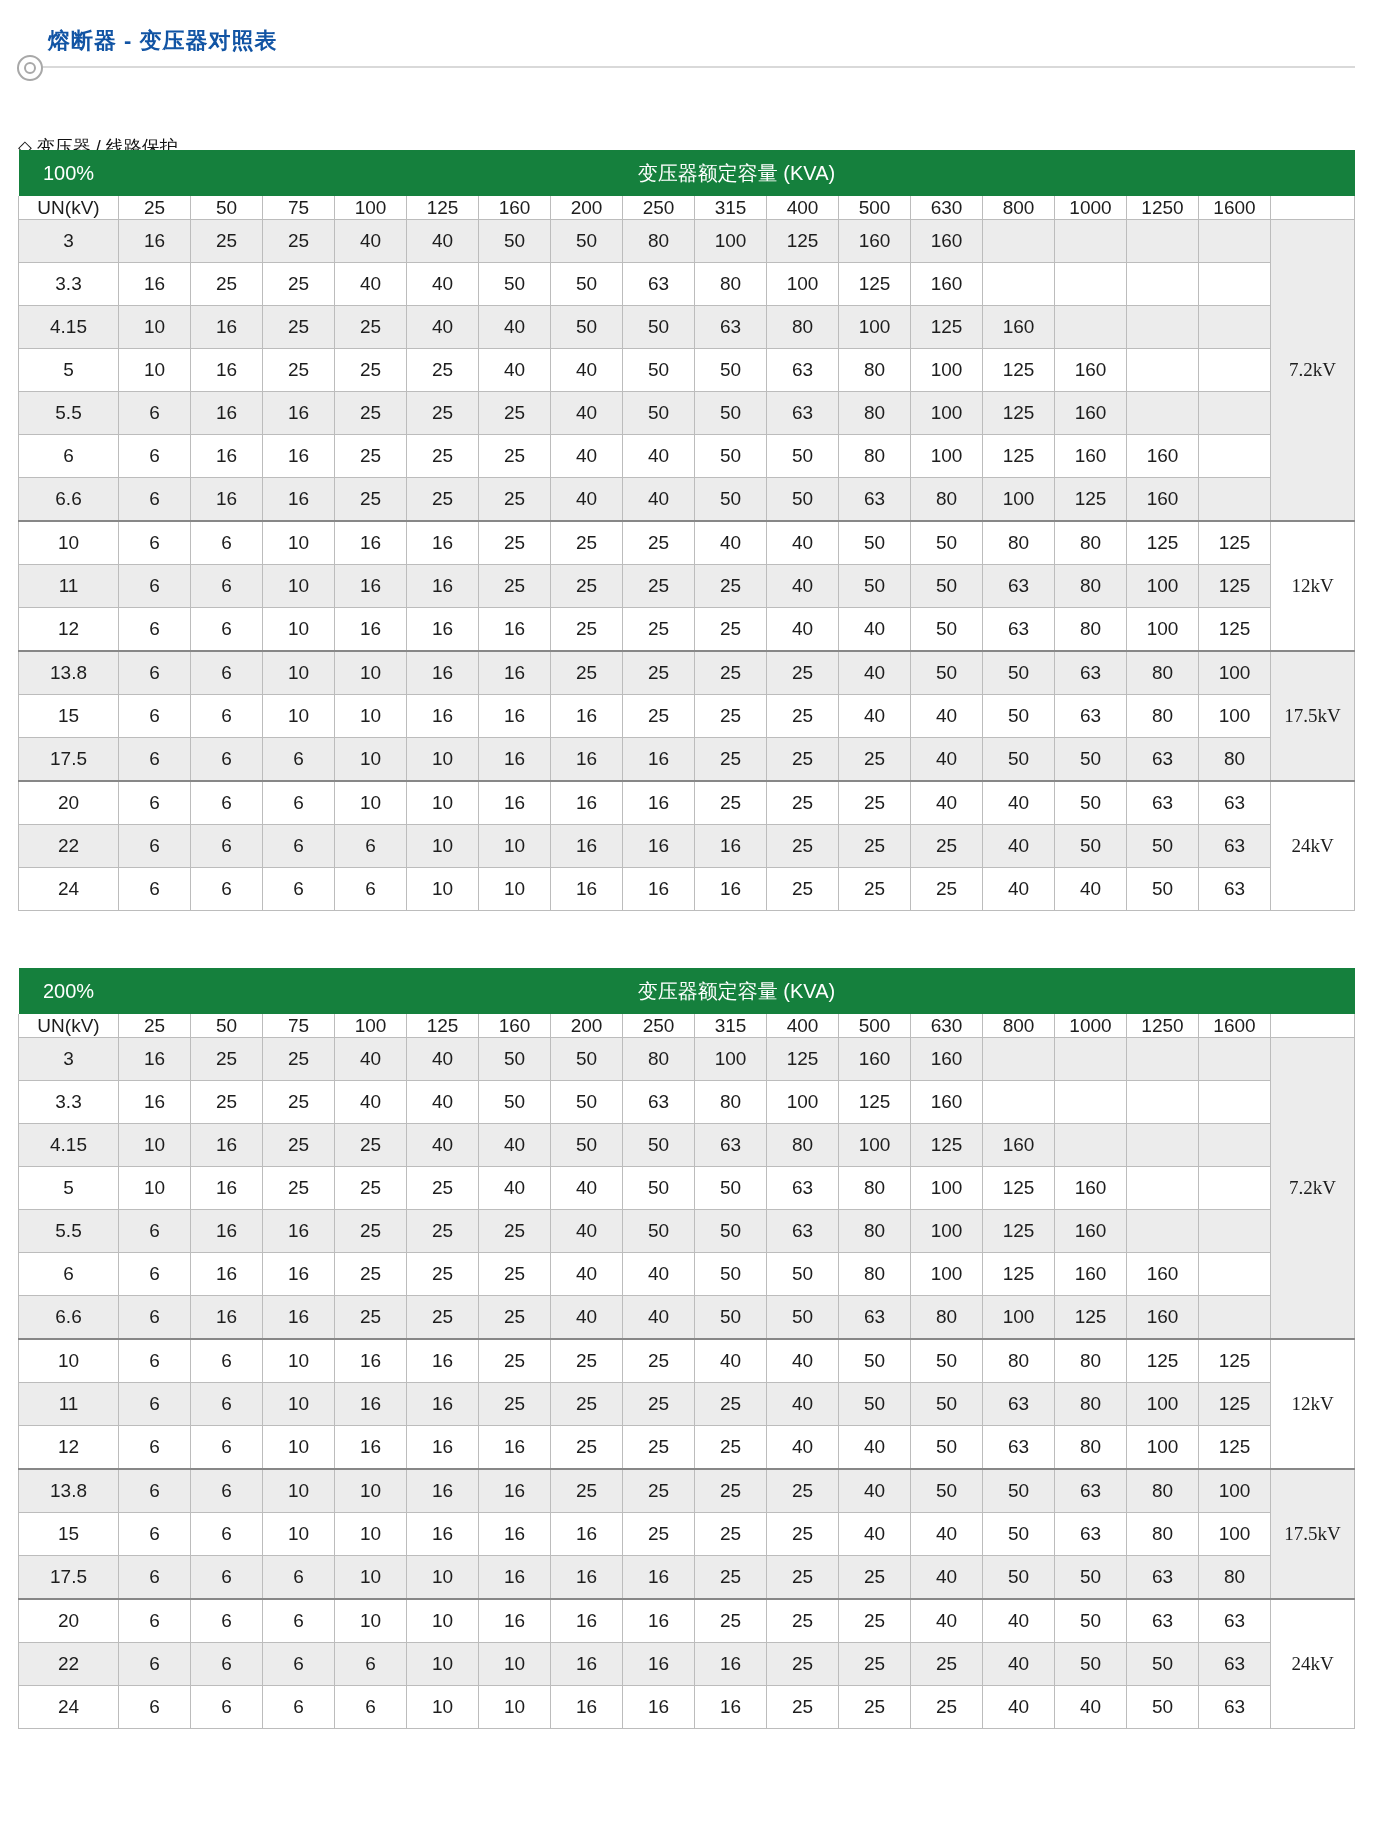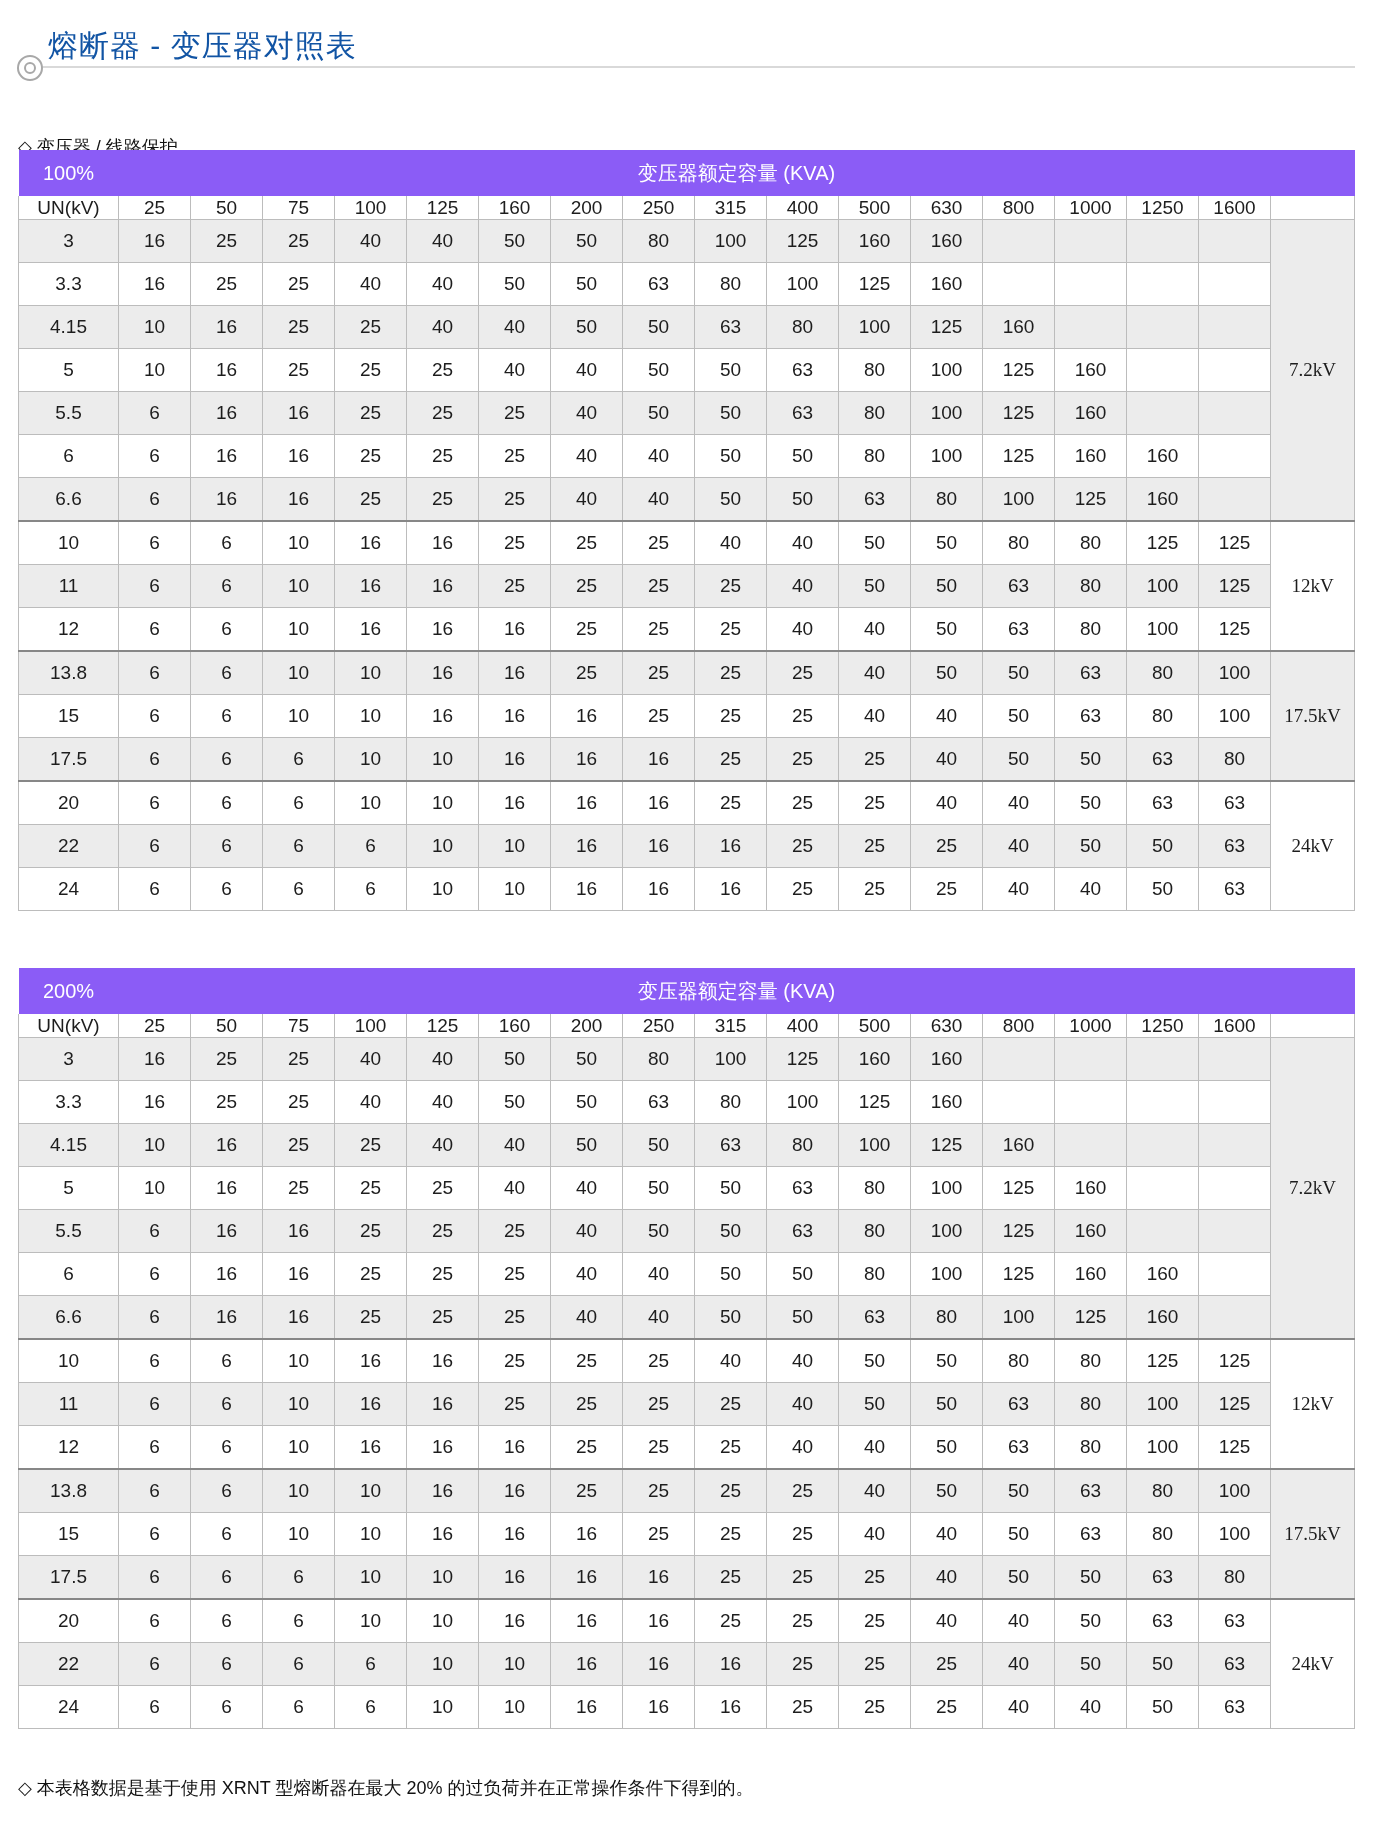--- a/index.html
+++ b/index.html
@@ -2,41 +2,41 @@
 <html><head>
 <meta charset="utf-8">
 <style>
   html,body{margin:0;padding:0;background:#fff;}
   .page{
     position:relative;width:1373px;height:1848px;background:#ffffff;
     font-family:"Liberation Sans","DejaVu Sans",sans-serif;color:#1d1d1d;overflow:hidden;
   }
   
   .page-title{
-    position:absolute;left:48px;top:26px;font-size:30px;font-weight:normal;color:#1154a4;
+    position:absolute;left:48px;top:26px;font-size:22px;font-weight:bold;color:#1154a4;
     letter-spacing:1px;
   }
   .deco-line{position:absolute;left:42px;top:66px;width:1313px;height:2px;background:#d9d9d9;}
   .deco-ring{
     position:absolute;left:17px;top:55px;width:22px;height:22px;border:2px solid #a8a8a8;
     border-radius:50%;background:#fff;display:flex;align-items:center;justify-content:center;z-index:2;
   }
   .deco-ring-inner{width:12px;height:12px;border:2px solid #a8a8a8;border-radius:50%;box-sizing:border-box;}
   .section-heading{position:absolute;left:18px;top:90px;font-size:18px;color:#111;margin-top:45px;}
   
   .tbl-wrap{position:absolute;left:18px;width:1337px;}
   #tbl0{top:150px;}
   #tbl1{top:968px;}
   table.cmp{border-collapse:collapse;table-layout:fixed;width:1337px;}
   table.cmp td{
     border:1px solid #bcbcbc;text-align:center;vertical-align:middle;
     font-size:19px;color:#1d1d1d;padding:0;height:42px;background:#fff;
   }
   tr.bar td{
-    border:none;background:#8b5cf6;color:#ffffff;font-size:20px;height:46px;font-weight:normal;
+    border:none;background:#15803d;color:#ffffff;font-size:20px;height:46px;font-weight:normal;
   }
   td.bar-kva{border-left:2px solid #cddcee;padding-right:217px;}
   tr.hdr td{border-top:none;height:23px;}
   td.vhdr{border-bottom:none;border-right:none;}
   tr.alt td{background:#ececec;}
   td.vcell{border-right:none;border-top:none;background:#ffffff;font-size:19px;font-family:Liberation Serif, serif;}
   td.vcell.shade{background:#ececec;}
   tr.grp td{border-top:2px solid #878787;}
   
   .footnote{position:absolute;left:18px;top:1776px;font-size:18px;color:#111;}
@@ -762,14 +762,13 @@
             <td>25</td>
             <td>40</td>
             <td>40</td>
             <td>50</td>
             <td>63</td>
           </tr>
         </tbody>
       </table>
     </div>
 
-  <div class="footnote">◇ 本表格数据是基于使用 XRNT 型熔断器在最大 20% 的过负荷并在正常操作条件下得到的。</div>
 </div>
 
 </body></html>

